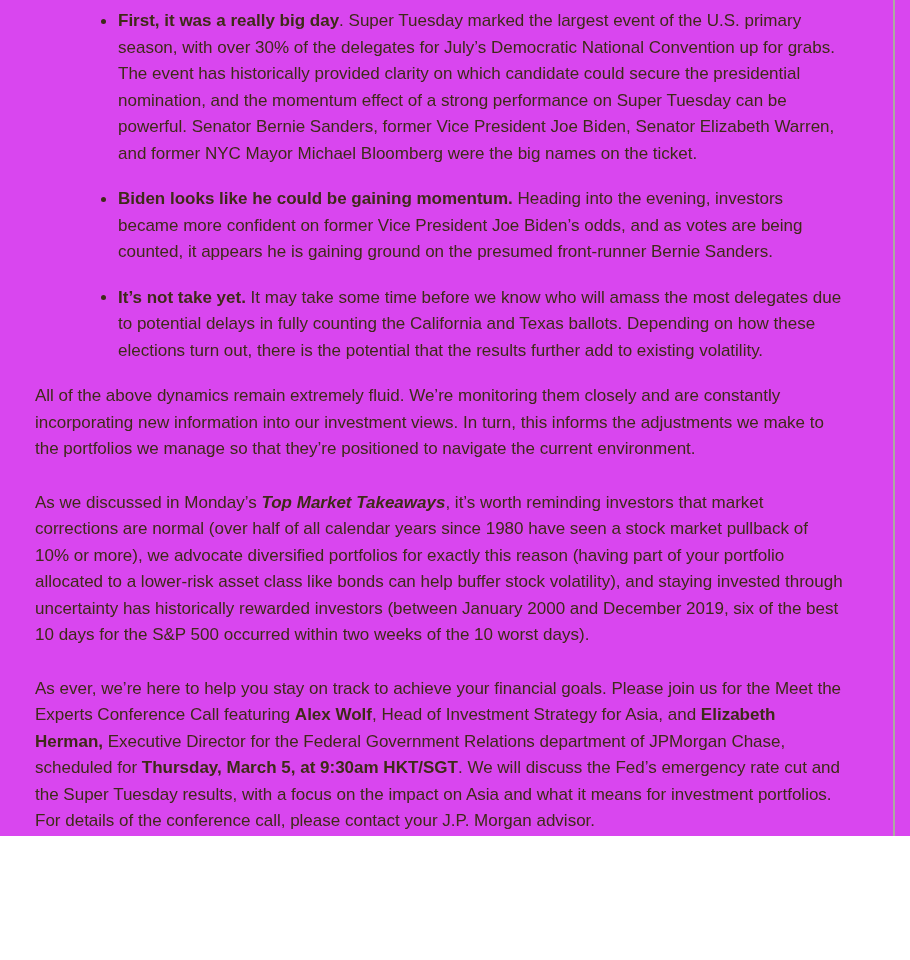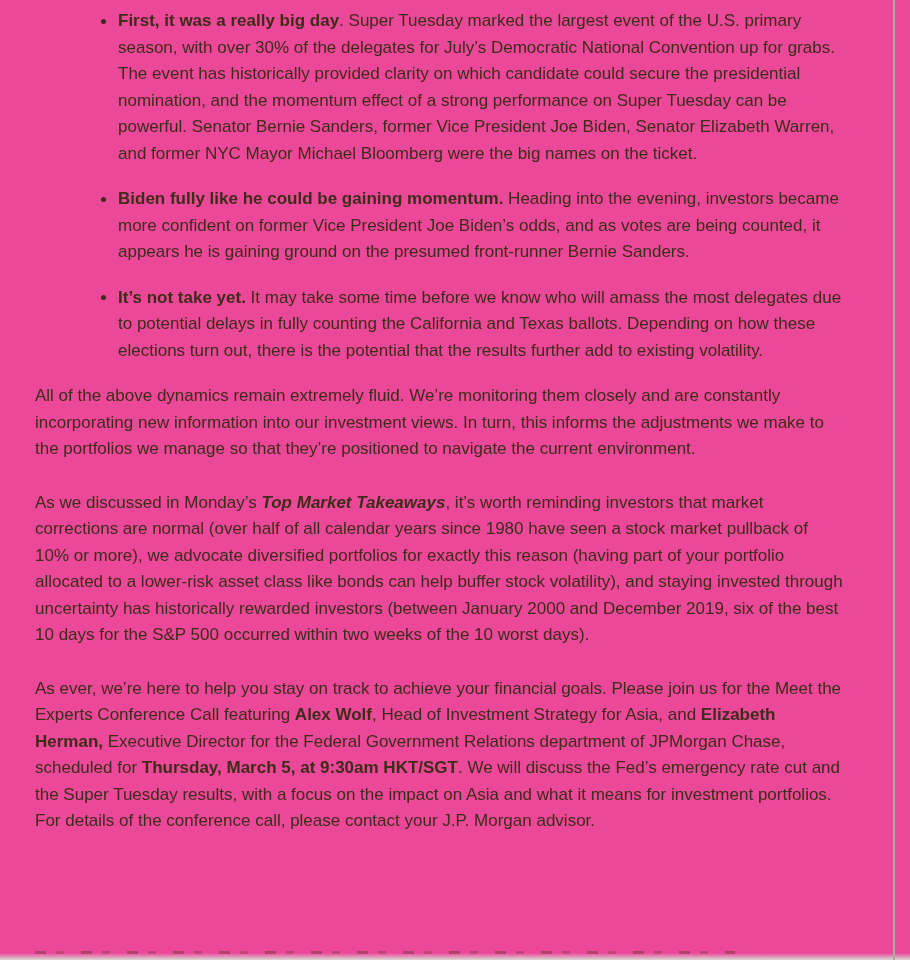--- a/index.html
+++ b/index.html
@@ -1,20 +1,20 @@
 <!DOCTYPE html>
 <html><head>
 <meta charset="utf-8">
 <style>
   html, body { margin: 0; padding: 0; background: #ffffff; }
   .canvas {
     position: relative;
     width: 910px;
-    height: 960px;
-    background: #ec4899;
+    height: 836px;
+    background: #d946ef;
     overflow: hidden;
     font-family: "Liberation Sans", "DejaVu Sans", sans-serif;
     font-size: 17px;
     line-height: 26.5px;
     color: #3e2b18;
     -webkit-font-smoothing: antialiased;
   }
   .content {
     position: absolute;
     top: 8px;
@@ -82,21 +82,21 @@
 
   <div class="content">
 
     <ul class="bullets">
       <li>
         <span class="dot"></span>
         <span class="b">First, it was a really big day</span><span>. Super Tuesday marked the largest event of the U.S. primary season, with over 30% of the delegates for July’s Democratic National Convention up for grabs. The event has historically provided clarity on which candidate could secure the presidential nomination, and the momentum effect of a strong performance on Super Tuesday can be powerful. Senator Bernie Sanders, former Vice President Joe Biden, Senator Elizabeth Warren, and former NYC Mayor Michael Bloomberg were the big names on the ticket.</span>
       </li>
       <li>
         <span class="dot"></span>
-        <span class="b">Biden fully like he could be gaining momentum.</span><span> Heading into the evening, investors became more confident on former Vice President Joe Biden’s odds, and as votes are being counted, it appears he is gaining ground on the presumed front-runner Bernie Sanders.</span>
+        <span class="b">Biden looks like he could be gaining momentum.</span><span> Heading into the evening, investors became more confident on former Vice President Joe Biden’s odds, and as votes are being counted, it appears he is gaining ground on the presumed front-runner Bernie Sanders.</span>
       </li>
       <li>
         <span class="dot"></span>
         <span class="b">It’s not take yet.</span><span> It may take some time before we know who will amass the most delegates due to potential delays in fully counting the California and Texas ballots. Depending on how these elections turn out, there is the potential that the results further add to existing volatility.</span>
       </li>
     </ul>
 
     <p><span>All of the above dynamics remain extremely fluid. We’re monitoring them closely and are constantly incorporating new information into our investment views. In turn, this informs the adjustments we make to the portfolios we manage so that they’re positioned to navigate the current environment.</span></p>
 
     <p><span>As we discussed in Monday’s </span><span class="bi">Top Market Takeaways</span><span>, it’s worth reminding investors that market corrections are normal (over half of all calendar years since 1980 have seen a stock market pullback of 10% or more), we advocate diversified portfolios for exactly this reason (having part of your portfolio allocated to a lower-risk asset class like bonds can help buffer stock volatility), and staying invested through uncertainty has historically rewarded investors (between January 2000 and December 2019, six of the best 10 days for the S&amp;P 500 occurred within two weeks of the 10 worst days).</span></p>

